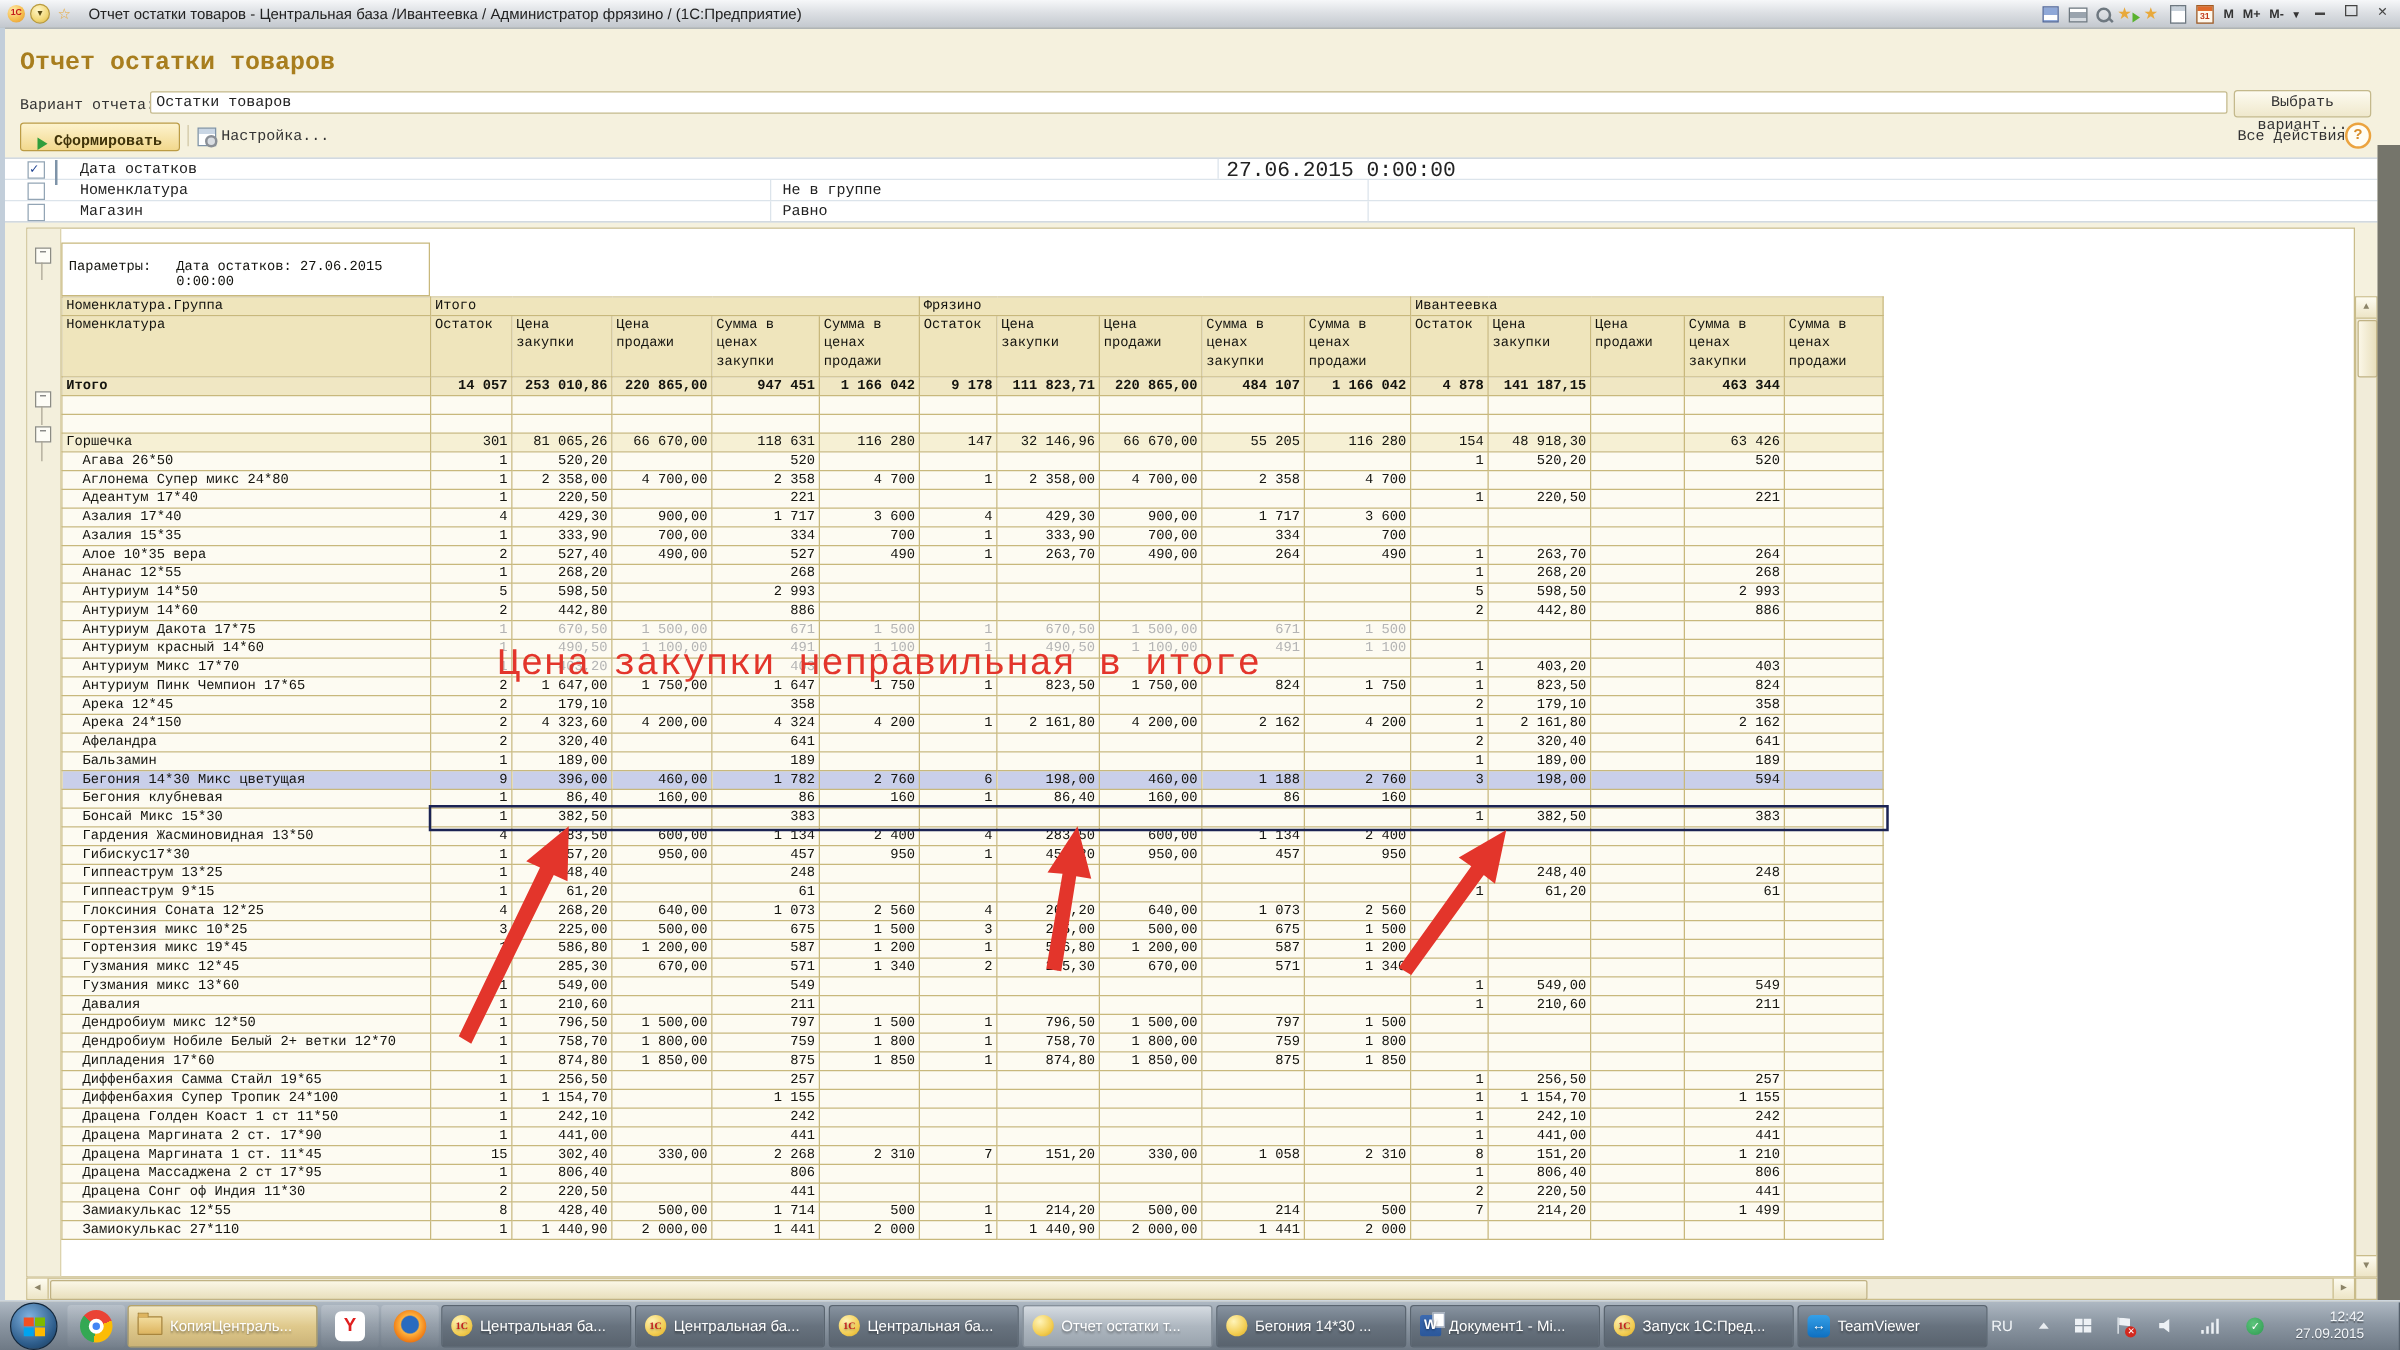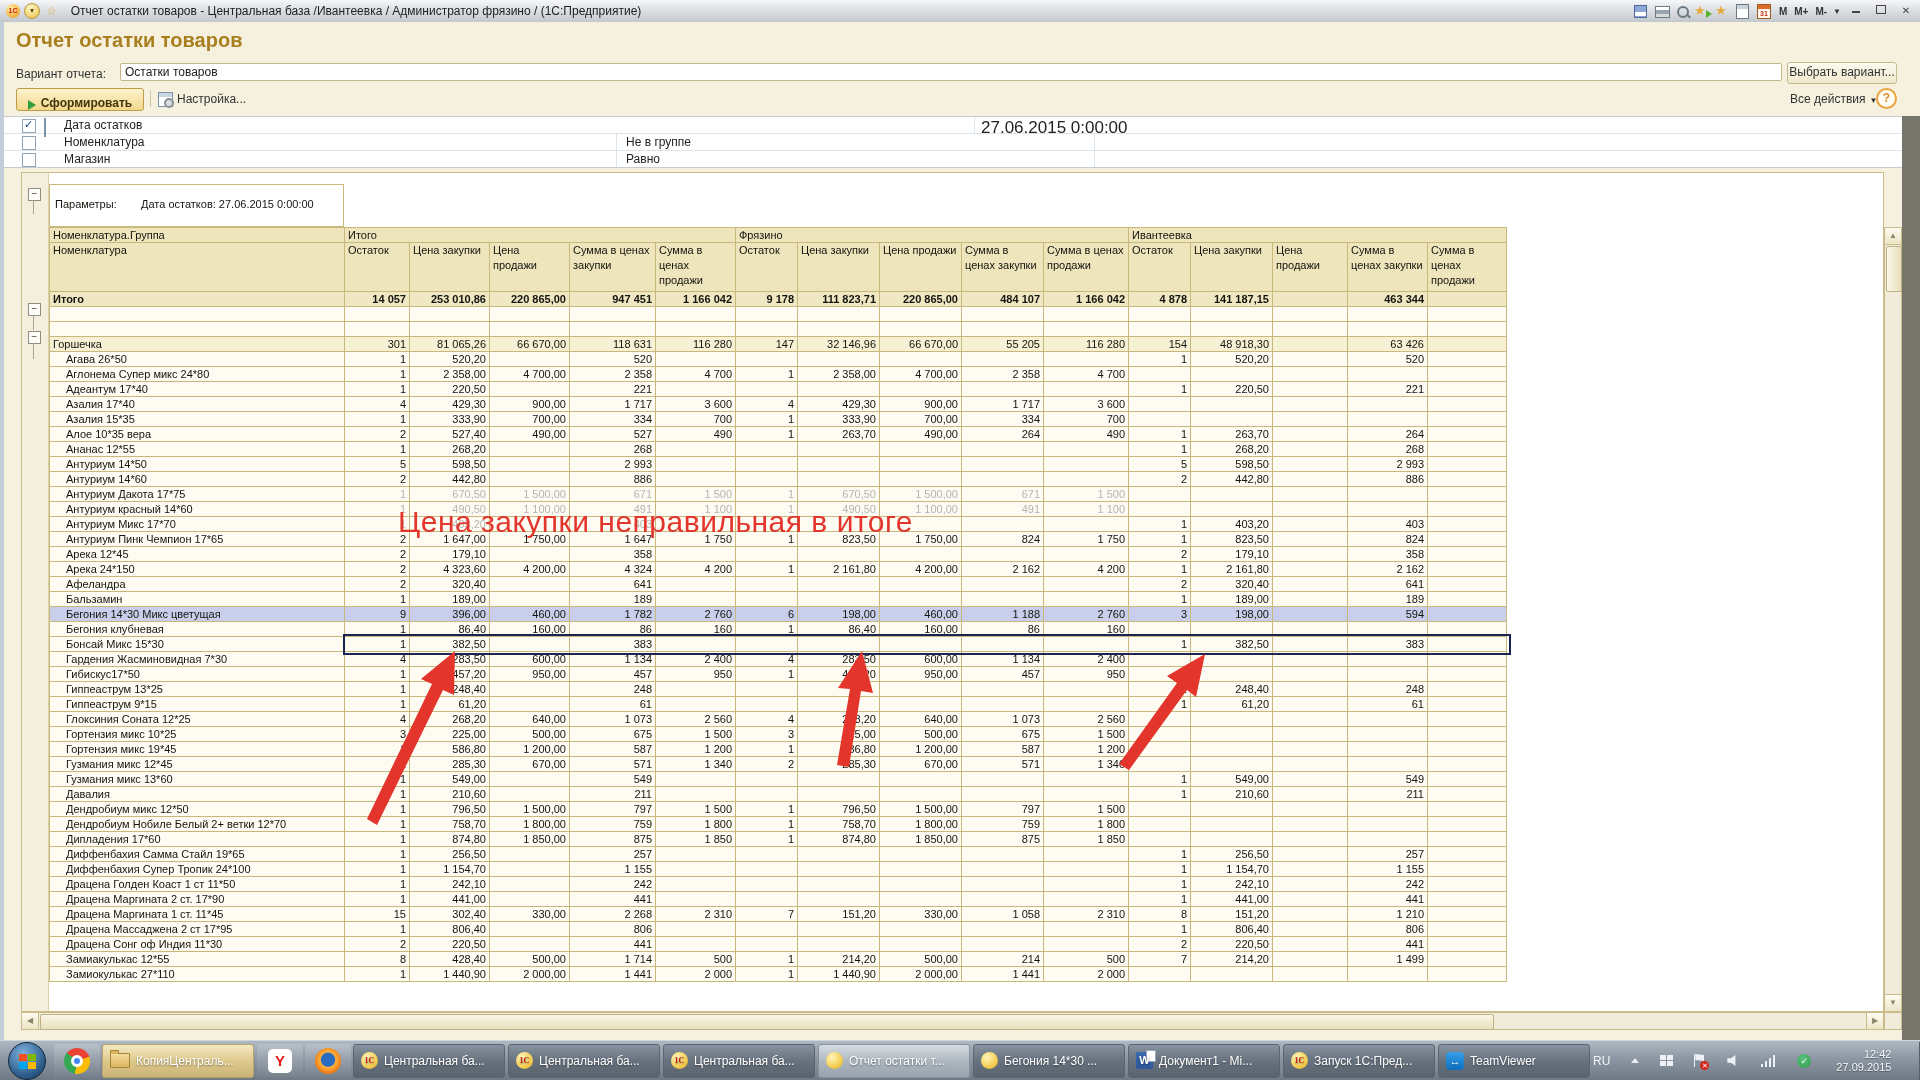--- a/index.html
+++ b/index.html
@@ -32,21 +32,21 @@
      repeating-linear-gradient(90deg,#AEB8C2 0 2px,transparent 2px 4px);}
   .ic-cal{width:12px;height:13px;border:1px solid #A05A20;background:linear-gradient(180deg,#E06A2B 0 4px,#FFF8EC 4px);
      color:#C0391B;font-size:7px;text-align:center;line-height:18px;font-weight:bold;}
   .mbtn{font-size:10px;font-weight:bold;color:#333;padding:0 1px;}
   .chev{font-size:8px;color:#333;}
   .winbtn{width:20px;height:16px;text-align:center;line-height:15px;font-size:10px;color:#444;font-weight:bold;}
   .winbtn .bar{display:inline-block;width:8px;height:2px;background:#444;margin-bottom:1px;}
   .winbtn .box{display:inline-block;width:8px;height:7px;border:1px solid #444;}
 
   
-  .app{position:absolute;left:0;top:22px;width:1920px;height:733px;background:#F5F1DE;}
+  .app{position:absolute;left:0;top:32px;width:1920px;height:733px;background:#F5F1DE;font-family:Liberation Mono, monospace;}
   .left-sliver{position:absolute;left:0;top:22px;width:4px;height:1018px;background:#C2CEDA;}
   .right-dark{position:absolute;left:1902px;top:116px;width:18px;height:924px;background:#75756B;}
   .report-title{position:absolute;left:16px;top:7px;font-size:20px;font-weight:bold;color:#A87E1E;}
   .variant-label{position:absolute;left:16px;top:45px;font-size:12px;color:#333;}
   .variant-input{position:absolute;left:120px;top:41px;width:1652px;height:16px;border:1px solid #C4B98C;
     background:#fff;font-size:12px;padding:0 4px;font-family:inherit;color:#222;border-radius:2px;}
   .choose-btn{position:absolute;left:1787px;top:40px;width:108px;height:20px;background:linear-gradient(#FDFBF0,#EFE8CC);
     border:1px solid #C4B98C;border-radius:3px;font-size:12px;color:#333;text-align:center;line-height:18px;}
   .gen-btn{position:absolute;left:16px;top:66px;width:126px;height:21px;border:1px solid #BC9C45;border-radius:3px;
     background:linear-gradient(#FDF3CE,#F2D88D);font-size:12px;font-weight:bold;color:#41340A;
@@ -753,39 +753,39 @@
                 <td class="num"></td>
                 <td class="num"></td>
                 <td class="num"></td>
                 <td class="num">1</td>
                 <td class="num">382,50</td>
                 <td class="num"></td>
                 <td class="num">383</td>
                 <td class="num"></td>
               </tr>
               <tr class="item">
-                <td class="name">Гардения Жасминовидная 7*30</td>
+                <td class="name">Гардения Жасминовидная 13*50</td>
                 <td class="num">4</td>
                 <td class="num">283,50</td>
                 <td class="num">600,00</td>
                 <td class="num">1 134</td>
                 <td class="num">2 400</td>
                 <td class="num">4</td>
                 <td class="num">283,50</td>
                 <td class="num">600,00</td>
                 <td class="num">1 134</td>
                 <td class="num">2 400</td>
                 <td class="num"></td>
                 <td class="num"></td>
                 <td class="num"></td>
                 <td class="num"></td>
                 <td class="num"></td>
               </tr>
               <tr class="item">
-                <td class="name">Гибискус17*50</td>
+                <td class="name">Гибискус17*30</td>
                 <td class="num">1</td>
                 <td class="num">457,20</td>
                 <td class="num">950,00</td>
                 <td class="num">457</td>
                 <td class="num">950</td>
                 <td class="num">1</td>
                 <td class="num">457,20</td>
                 <td class="num">950,00</td>
                 <td class="num">457</td>
                 <td class="num">950</td>

